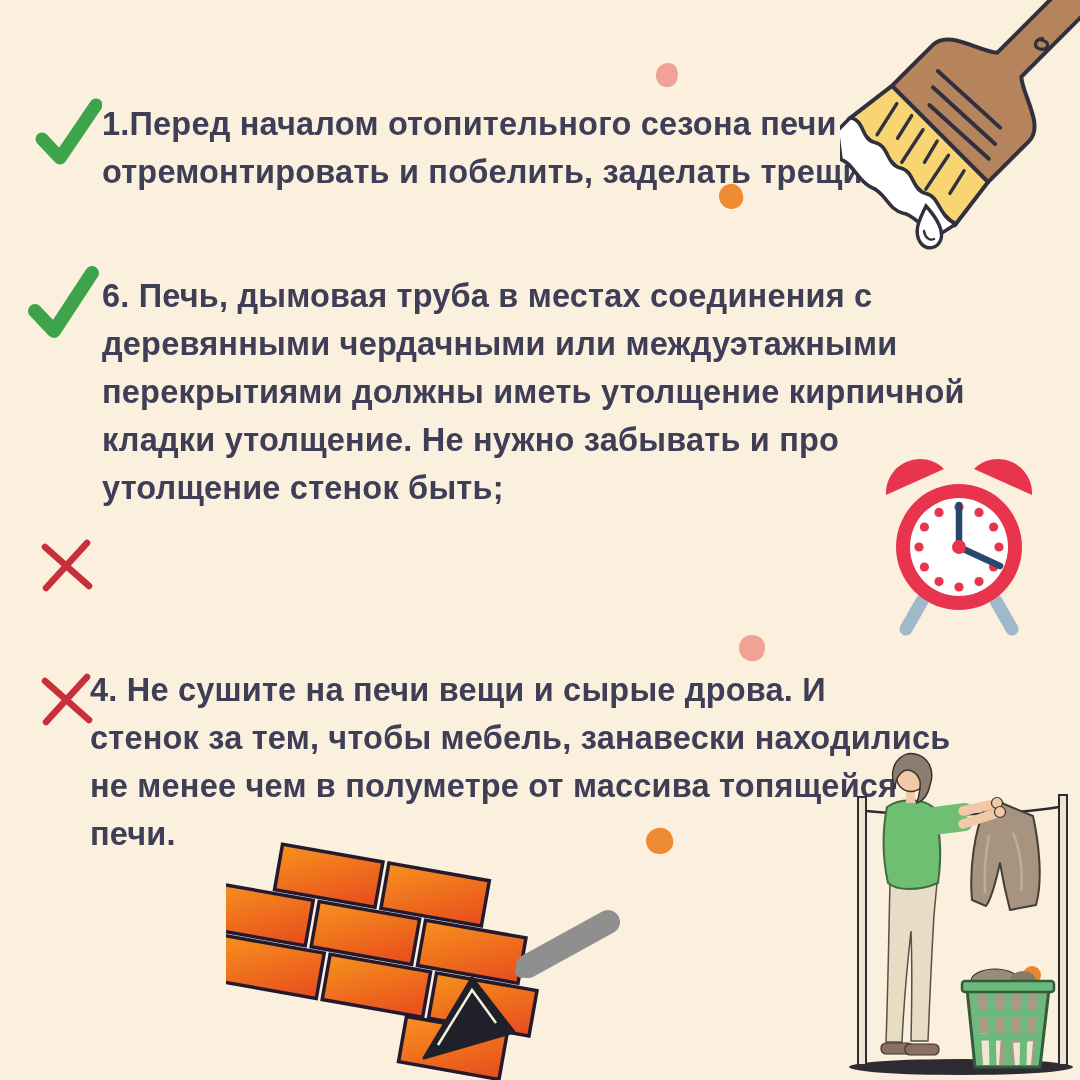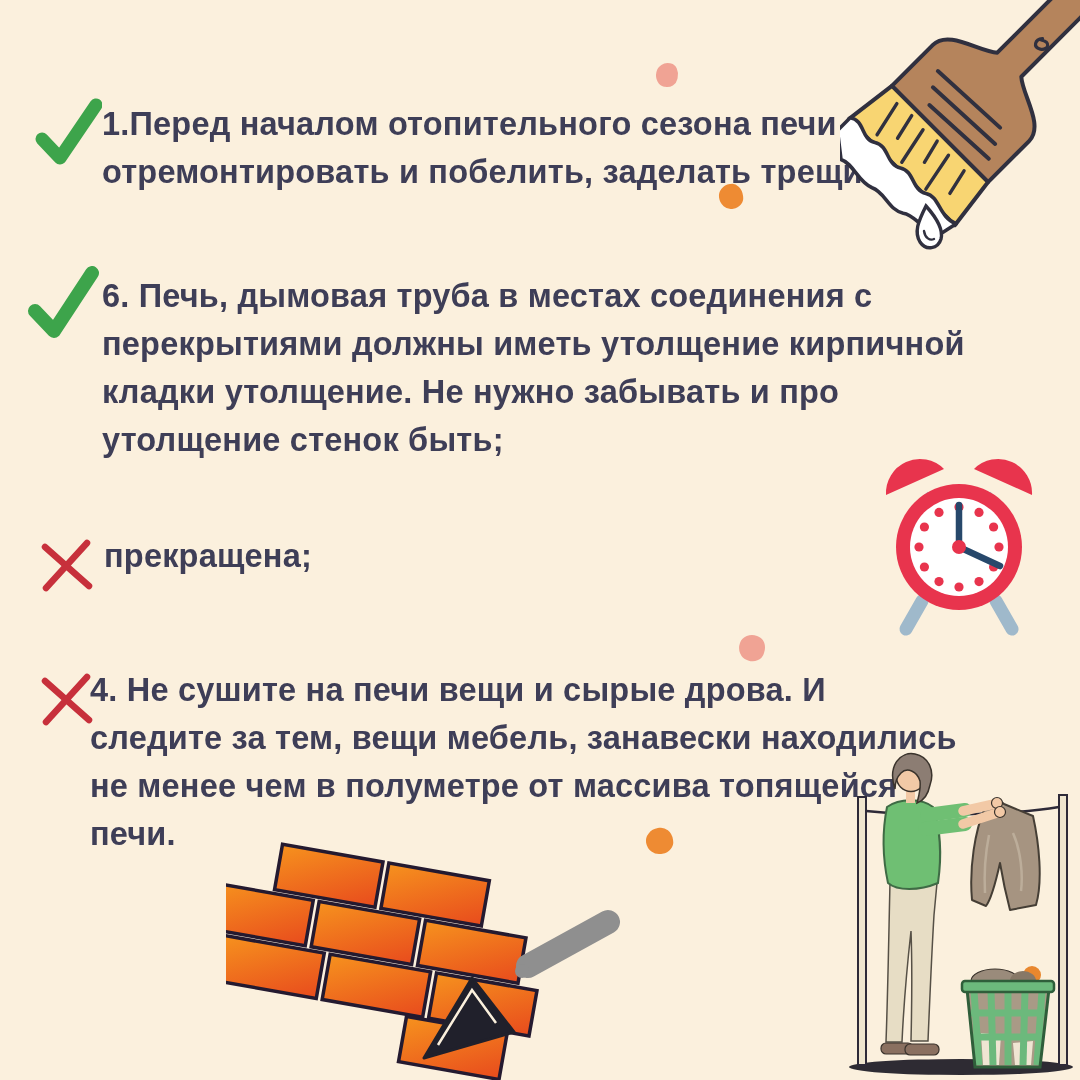--- a/index.html
+++ b/index.html
@@ -41,44 +41,44 @@
     <div class="line">отремонтировать и побелить, заделать трещины;</div>
   </div>
 
   <div class="marker" style="left:26px;top:266px">
     <svg width="74" height="80" viewBox="0 0 74 80">
       <path d="M9 45 L28 65 L66 7" fill="none" stroke="#3DA44B" stroke-width="14" stroke-linecap="round" stroke-linejoin="round"></path>
     </svg>
   </div>
   <div class="item-text" style="left:102px;top:272px">
     <div class="line">6. Печь, дымовая труба в местах соединения с</div>
+    <div class="line">деревянными чердачными или междуэтажными</div>
     <div class="line">перекрытиями должны иметь утолщение кирпичной</div>
     <div class="line">кладки утолщение. Не нужно забывать и про</div>
     <div class="line">утолщение стенок быть;</div>
   </div>
 
   <div class="marker" style="left:36px;top:534px">
     <svg width="62" height="62" viewBox="0 0 62 62">
       <path d="M9 13 L53 52" fill="none" stroke="#C7303B" stroke-width="6.5" stroke-linecap="round"></path>
       <path d="M51 9 L10 54" fill="none" stroke="#C7303B" stroke-width="6.5" stroke-linecap="round"></path>
     </svg>
   </div>
   <div class="item-text" style="left:104px;top:532px">
-    <div class="line">прекращена;</div>
   </div>
 
   <div class="marker" style="left:36px;top:668px">
     <svg width="62" height="62" viewBox="0 0 62 62">
       <path d="M9 13 L53 52" fill="none" stroke="#C7303B" stroke-width="6.5" stroke-linecap="round"></path>
       <path d="M51 9 L10 54" fill="none" stroke="#C7303B" stroke-width="6.5" stroke-linecap="round"></path>
     </svg>
   </div>
   <div class="item-text" style="left:90px;top:666px">
     <div class="line">4. Не сушите на печи вещи и сырые дрова. И</div>
-    <div class="line">следите за тем, вещи мебель, занавески находились</div>
+    <div class="line">стенок за тем, чтобы мебель, занавески находились</div>
     <div class="line">не менее чем в полуметре от массива топящейся</div>
     <div class="line">печи.</div>
   </div>
 
   <div class="dot salmon" style="left:656px;top:63px;width:22px;height:24px;transform:rotate(12deg)"></div>
   <div class="dot orange" style="left:719px;top:184px;width:24px;height:25px;transform:rotate(-8deg)"></div>
   <div class="dot salmon" style="left:739px;top:635px;width:26px;height:26px;transform:rotate(20deg)"></div>
   <div class="dot orange" style="left:646px;top:828px;width:27px;height:26px;transform:rotate(-10deg)"></div>
 
   <div class="illus" style="left:840px;top:0">

